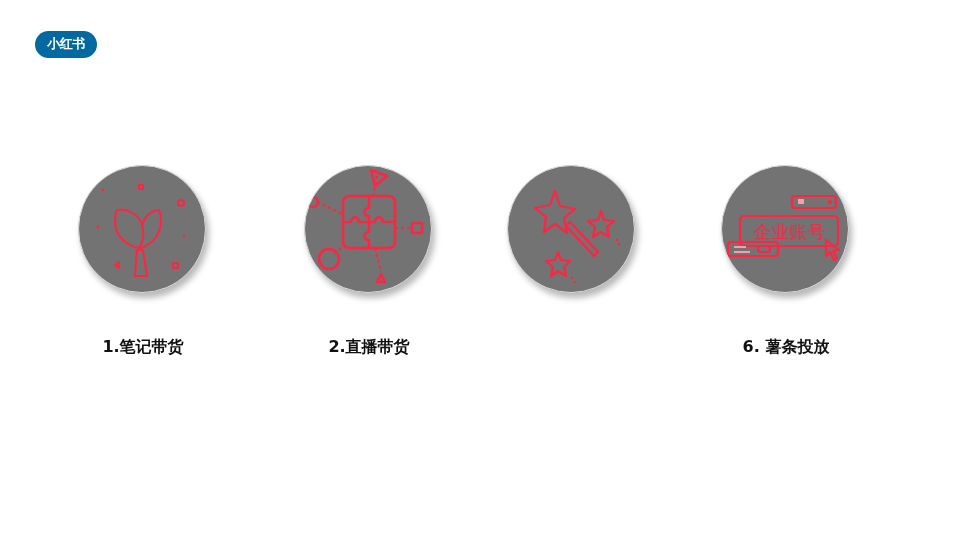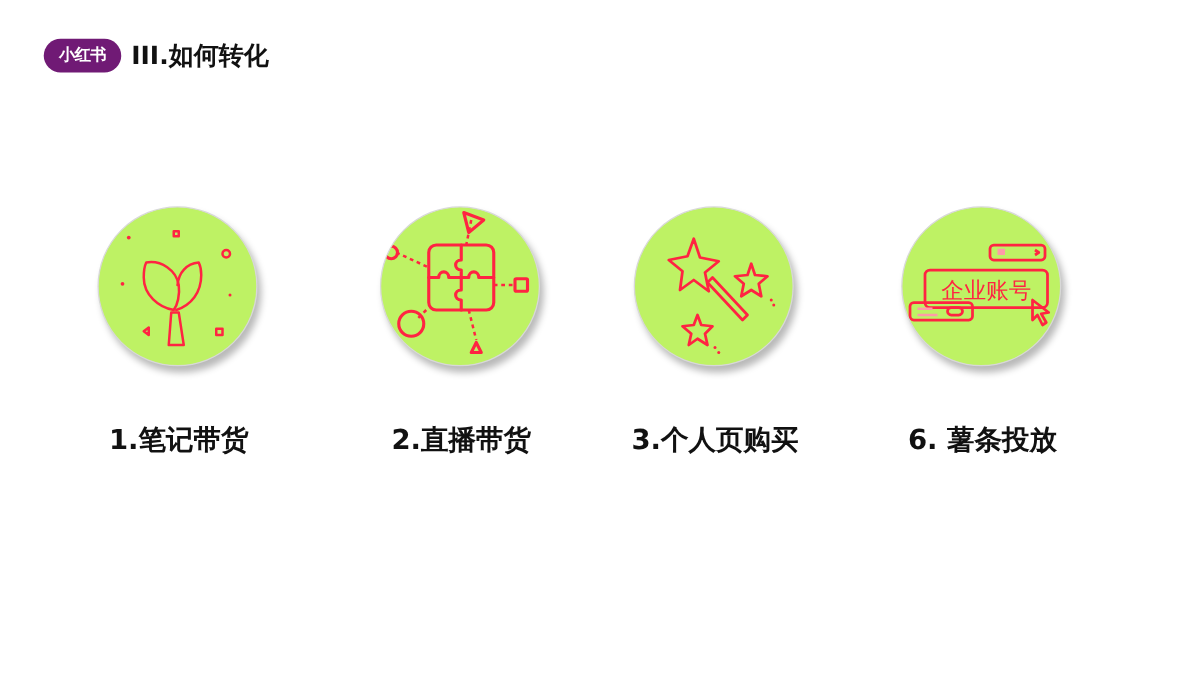--- a/index.html
+++ b/index.html
@@ -2,44 +2,43 @@
 <html><head>
 <meta charset="utf-8">
 <style>
   html, body { margin: 0; padding: 0; }
   body {
     width: 960px; height: 540px; background: #ffffff; position: relative; overflow: hidden;
     font-family: "DejaVu Sans", "Liberation Sans", sans-serif;
   }
   .header { position: absolute; left: 35px; top: 30px; height: 28px; display: flex; align-items: center; }
   .logo {
-    width: 62px; height: 27px; border-radius: 14px; background: #701a75;
+    width: 62px; height: 27px; border-radius: 14px; background: #0369a1;
     color: #fff; font-weight: bold; font-size: 13px; display: flex; align-items: center; justify-content: center;
     letter-spacing: -0.5px;
   }
   .title { margin-left: 8px; font-size: 20px; font-weight: bold; color: #111; letter-spacing: 0px; }
   .item { position: absolute; top: 165px; width: 130px; }
   .circle {
-    width: 126px; height: 126px; border-radius: 50%; background: #bef264;
+    width: 126px; height: 126px; border-radius: 50%; background: #737373;
     border: 1px solid #d8d8d8;
     box-shadow: 3px 5px 6px rgba(0,0,0,0.28);
     position: relative; overflow: hidden;
   }
   .circle svg { position: absolute; left: 0; top: 0; }
   .label {
     position: absolute; top: 172px; left: -40px; width: 210px; text-align: center;
-    font-size: 22px; font-weight: bold; color: #111; white-space: nowrap;
+    font-size: 16px; font-weight: bold; color: #111; white-space: nowrap;
   }
 </style>
 </head>
 <body>
 
 <div class="header">
   <div class="logo">小红书</div>
-  <div class="title">III.如何转化</div>
 </div>
 
 <div class="item" style="left:78px;">
   <div class="circle">
     <svg width="126" height="126" viewBox="0 0 126 126">
       <g fill="none" stroke="#ff2442" stroke-width="2" stroke-linecap="round" stroke-linejoin="round">
         <path d="M60 82 C48 80 36 70 36 56 C36 50 37 46 38 44 C50 42 62 50 64 62 C65 70 63 78 60 82 Z"></path>
         <path d="M62 82 C74 78 82 68 82 54 C82 49 81 46 80 44 C70 45 64 52 63 62"></path>
         <path d="M58 84 L56 110 L68 110 L64 84 Z"></path>
         <rect x="60" y="19" width="4" height="4"></rect>
@@ -95,21 +94,20 @@
         <path d="M50 86 L53 94 L62 95 L56 101 L58 110 L50 105 L43 110 L45 101 L38 95 L47 94 Z"></path>
       </g>
       <g fill="#ff2442">
         <circle cx="109" cy="74" r="1.2"></circle>
           <circle cx="111" cy="78" r="1.2"></circle>
         <circle cx="64" cy="112" r="1.2"></circle>
           <circle cx="67" cy="116" r="1.2"></circle>
       </g>
     </svg>
   </div>
-  <div class="label">3.个人页购买</div>
 </div>
 
 <div class="item" style="left:721px;">
   <div class="circle">
     <svg width="126" height="126" viewBox="0 0 126 126">
       <g fill="none" stroke="#ff2442" stroke-width="2.2" stroke-linejoin="round">
         <rect x="70" y="30" width="44" height="12" rx="3"></rect>
         <rect x="18" y="50" width="98" height="30" rx="4"></rect>
         <rect x="6" y="76" width="50" height="14" rx="3"></rect>
         <rect x="36" y="80" width="12" height="6" rx="3"></rect>

